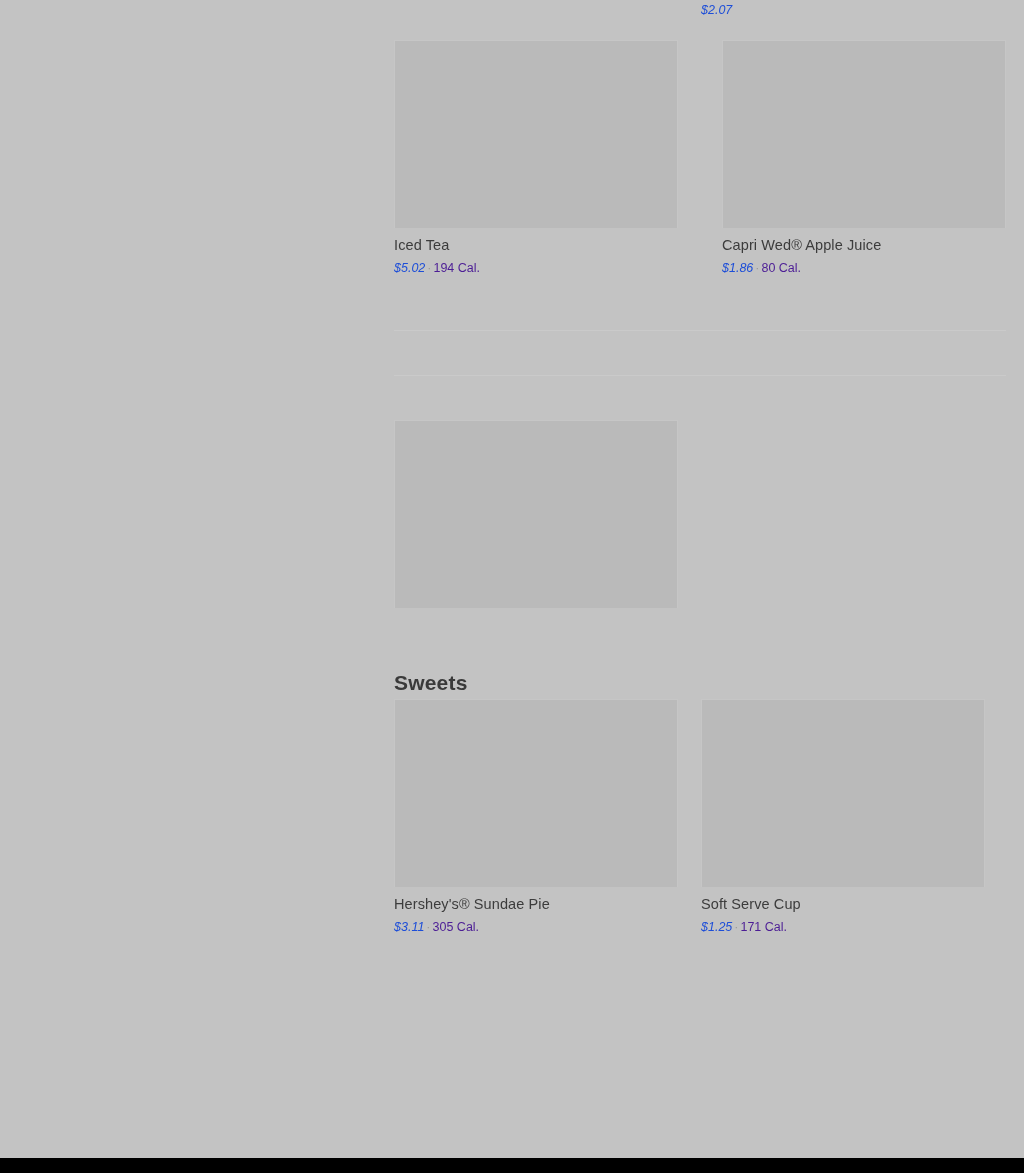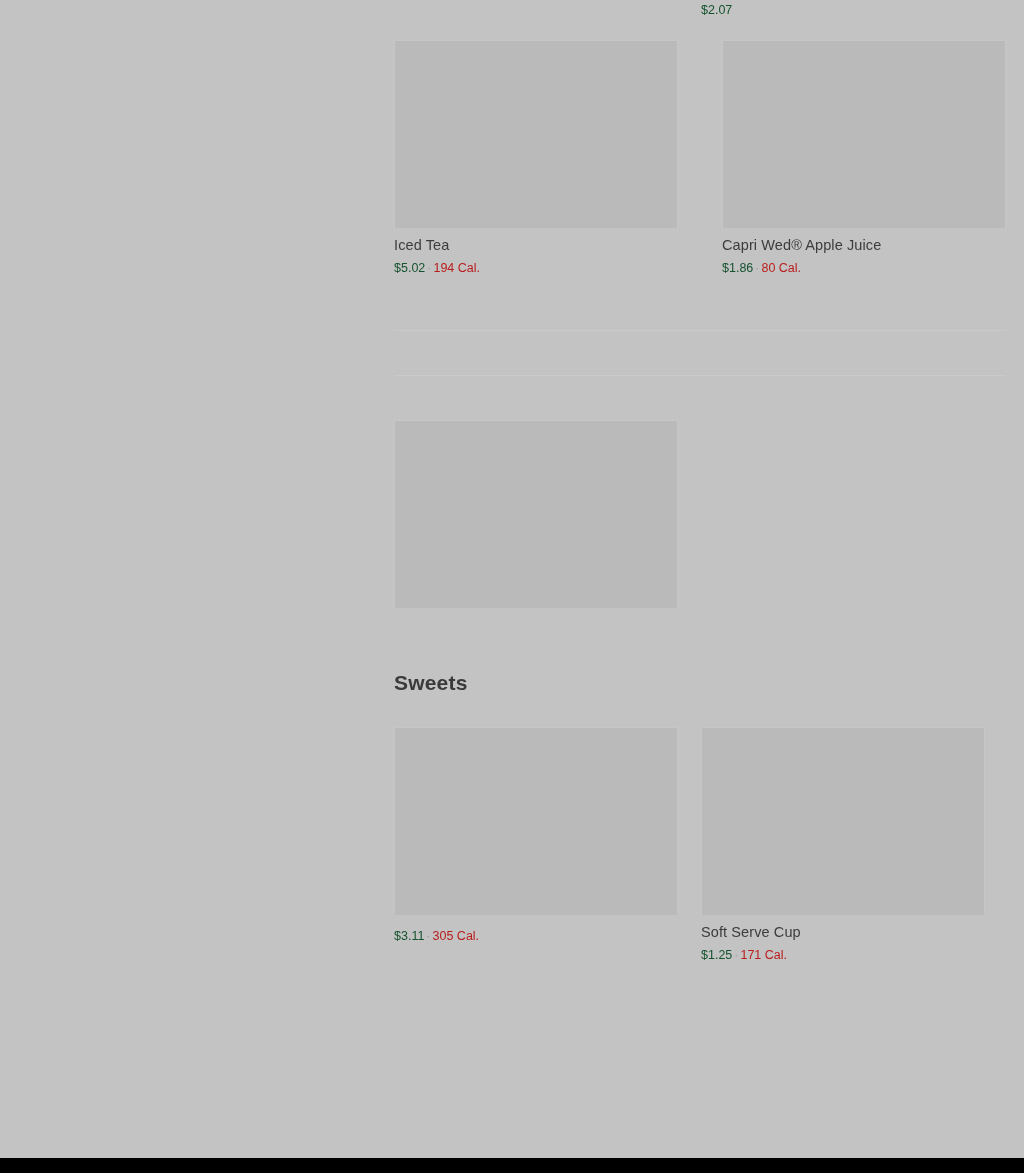--- a/index.html
+++ b/index.html
@@ -86,47 +86,48 @@
     white-space: nowrap;
   }
 
   .card-meta {
     font-size: 12.5px;
     line-height: 17px;
     margin-top: 5px;
     white-space: nowrap;
   }
   .card-meta .price {
-    color: #14532d;
+    color: #1d4ed8;
+    font-style: italic;
   }
   .card-meta .sep {
     color: #9a9a9a;
     margin: 0 2px;
   }
   .card-meta .cal {
-    color: #b91c1c;
+    color: #4c1d95;
   }
 
   
   .row-divider {
     grid-column: 1 / -1;
     height: 1px;
     background: #cacaca;
     margin-top: 0px;
     margin-bottom: 0px;
   }
 
   
   .section-heading {
     font-size: 21px;
     font-weight: bold;
     color: #3a3a3a;
     letter-spacing: 0.2px;
     margin-top: 54px;
-    margin-bottom: 32px;
+    margin-bottom: 4px;
   }
 
   
   .card.empty { visibility: hidden; }
 
   
   #bottom-bar {
     position: absolute;
     left: 0;
     top: 1158px;
@@ -184,20 +185,21 @@
 
     </div>
 
     <h2 class="section-heading">Sweets</h2>
 
     <div class="grid">
 
       <div class="card">
         <div class="card-thumb"></div>
         <div class="card-body">
+          <div class="card-title">Hershey's® Sundae Pie</div>
           <div class="card-meta">
             <span class="price">$3.11</span><span class="sep">·</span><span class="cal">305 Cal.</span>
           </div>
         </div>
       </div>
 
       <div class="card">
         <div class="card-thumb"></div>
         <div class="card-body">
           <div class="card-title">Soft Serve Cup</div>

